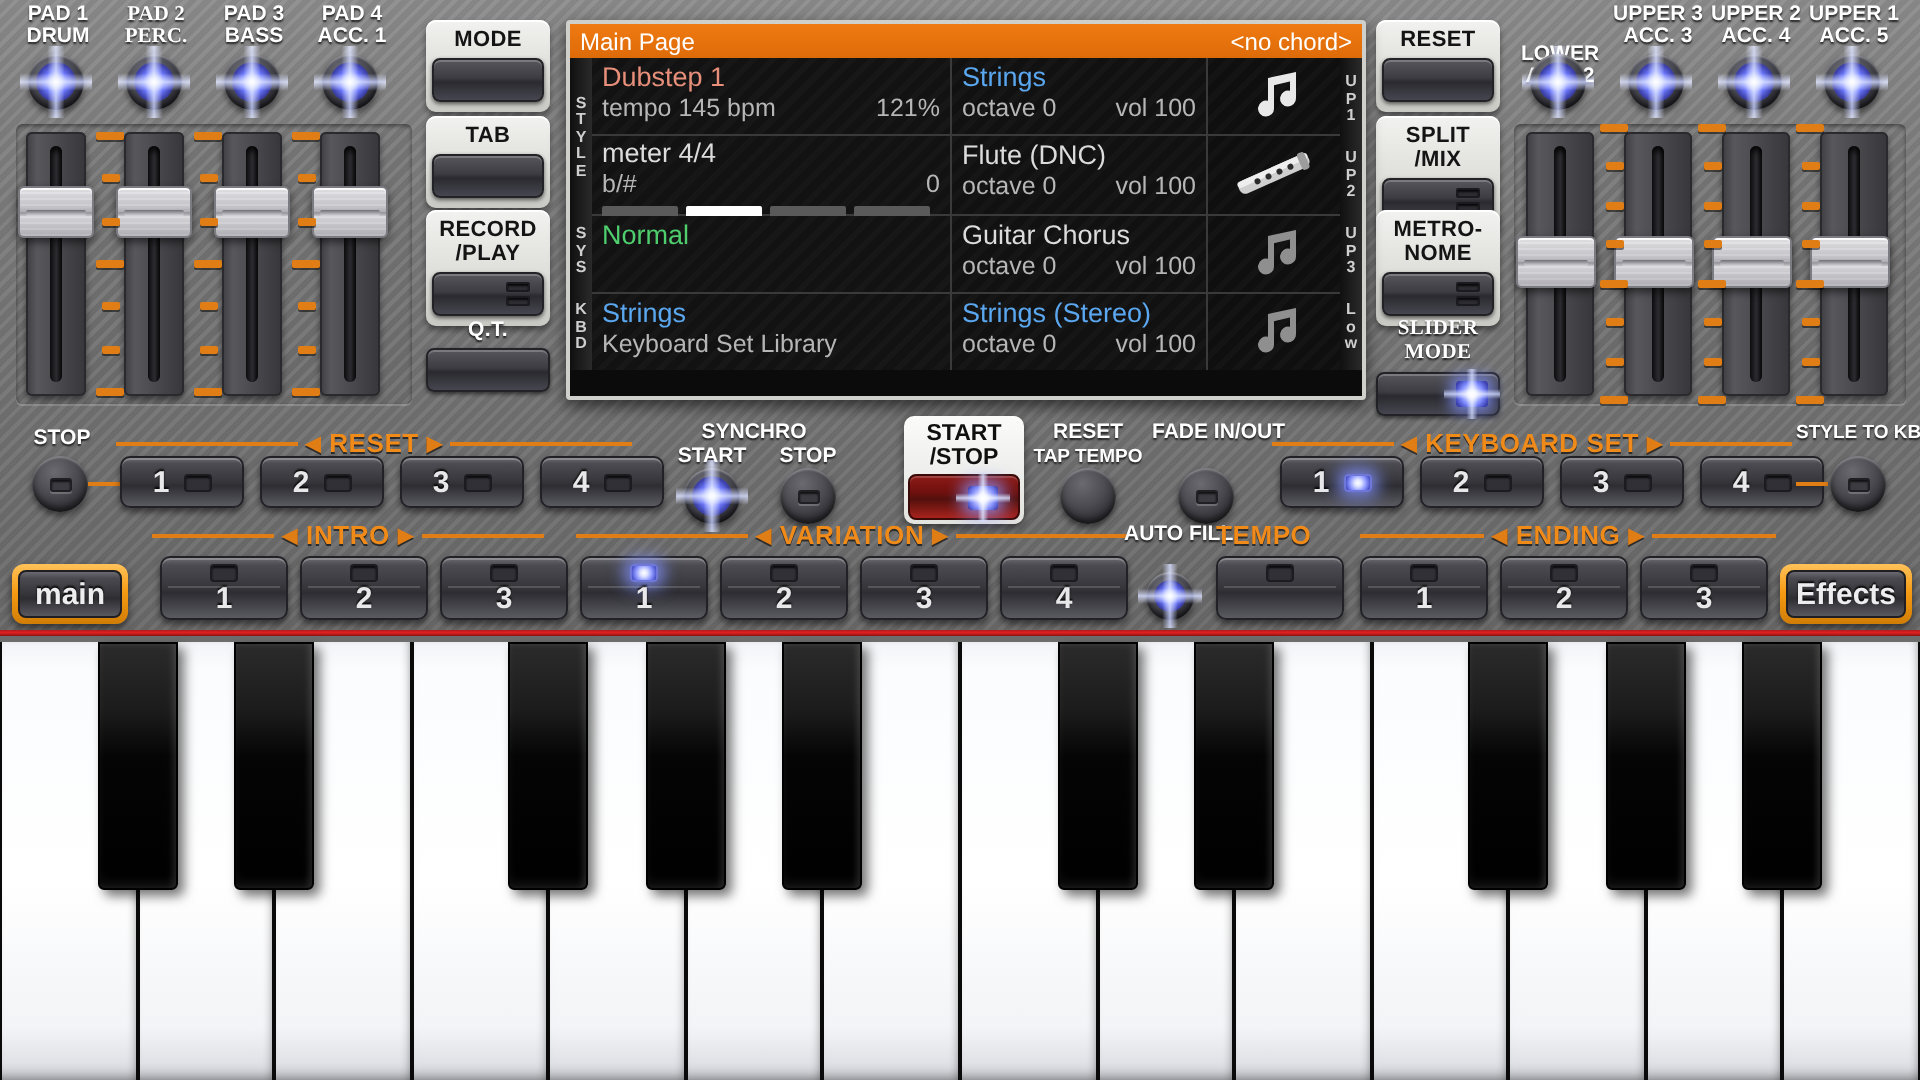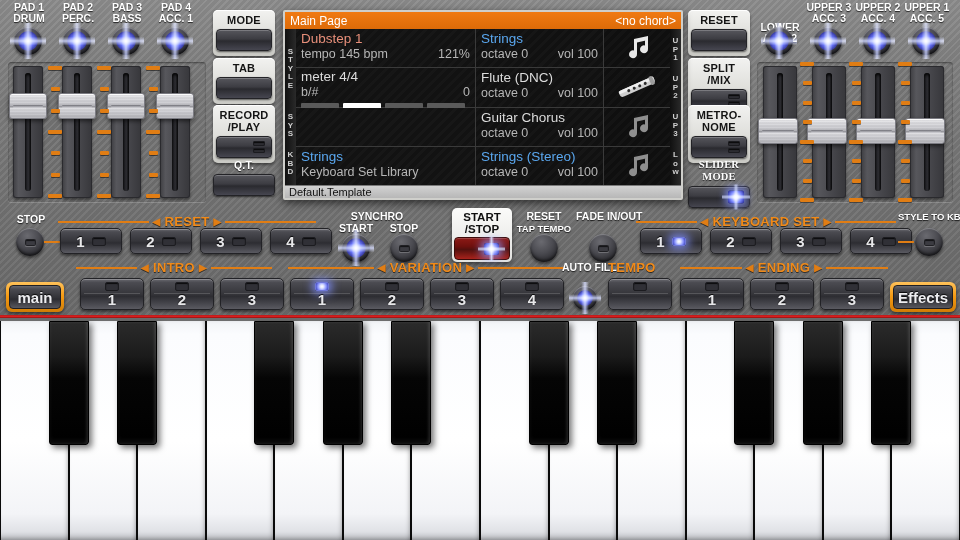--- a/index.html
+++ b/index.html
@@ -324,21 +324,21 @@
 <div id="panel">
 
   <div class="well" style="left:8px;  top:62px;  width:198px; height:140px;"></div>
   <div class="well" style="left:757px;top:62px;  width:196px; height:140px;"></div>
 
   <div id="left-labels">
       <div class="tinylabel" style="left: 0px; top: 2px; width: 58px;">
         <div>PAD 1</div>
         <div>DRUM</div>
       </div>
-      <div class="tinylabel" style="left: 49px; top: 2px; width: 58px;">
+      <div class="tinylabel" style="left: 49px; top: 2px; width: 58px; font-family: Liberation Serif, serif;">
         <div>PAD 2</div>
         <div>PERC.</div>
       </div>
       <div class="tinylabel" style="left: 98px; top: 2px; width: 58px;">
         <div>PAD 3</div>
         <div>BASS</div>
       </div>
       <div class="tinylabel" style="left: 147px; top: 2px; width: 58px;">
         <div>PAD 4</div>
         <div>ACC. 1</div>
@@ -636,20 +636,21 @@
     <circle cx="19" cy="11" r="1.5" fill="#2b2b2b"></circle>
     <circle cx="25" cy="11" r="1.5" fill="#2b2b2b"></circle>
     <circle cx="31" cy="11" r="1.5" fill="#2b2b2b"></circle>
     <rect x="36" y="6.5" width="4" height="9" rx="1.6" fill="#9c9c9c"></rect>
   </g>
 </svg>
             </div>
           </div>
           <div class="lrow">
             <div class="cellL">
+              <div class="l1 green">Normal</div>
             </div>
             <div class="cellM">
               <div class="l1">Guitar Chorus</div>
               <div class="l2">
                 <span class="a">octave  0</span>
                 <span class="b">vol 100</span>
               </div>
             </div>
             <div class="cellI">
               <svg class="noteicon" viewBox="0 0 30 26">
@@ -697,21 +698,20 @@
             <span>P</span>
             <span>3</span>
           </div>
           <div class="grp" style="flex: 1 1 0%; justify-content: center;">
             <span>L</span>
             <span>o</span>
             <span>w</span>
           </div>
         </div>
     </div>
-    <div class="statusbar">Default.Template</div>
   </div>
 
   <div class="tinylabel" style="left:8px; top:214px; width:46px;">STOP</div>
   <div class="roundbtn" style="left:16px; top:228px;">
     <span class="miniled" style="background:#3b3b41;"></span>
   </div>
   <div class="wire" style="left:44px; top:241px; width:20px;"></div>
 
   <div class="seclabel" style="left:58px; top:214px; width:258px;">
     <span class="rule"></span>

